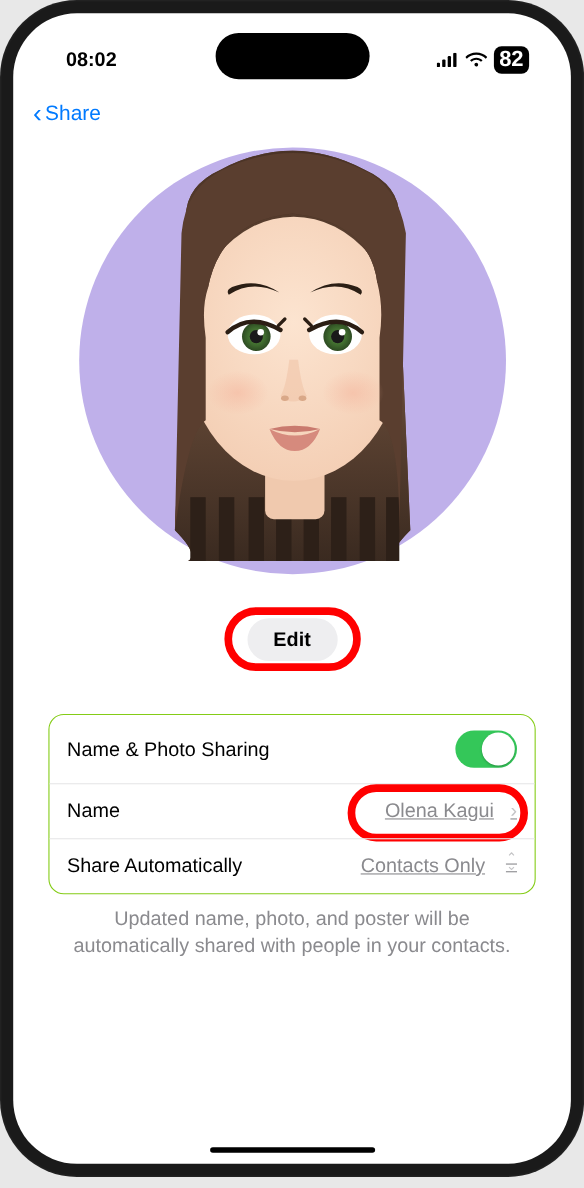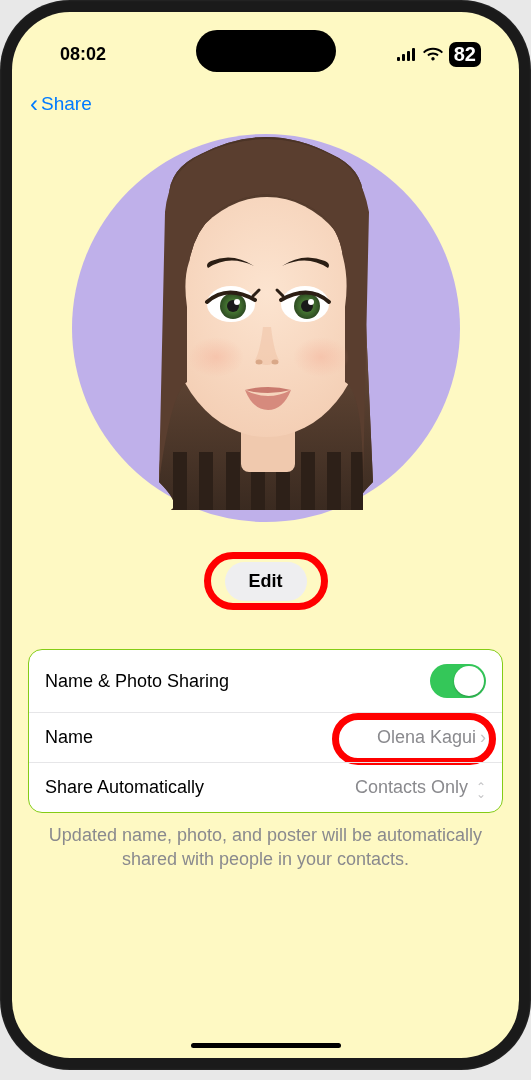--- a/index.html
+++ b/index.html
@@ -23,21 +23,21 @@
       height: 1070px;
       background: #1a1a1a;
       border-radius: 70px;
       padding: 12px;
       position: relative;
       box-shadow: inset 0 0 3px rgba(255,255,255,0.1);
     }
     .screen {
       width: 100%;
       height: 100%;
-      background: #fef9c3;
+      background: #ffffff;
       border-radius: 58px;
       overflow: hidden;
       position: relative;
     }
     .dynamic-island {
       position: absolute;
       top: 18px;
       left: 50%;
       transform: translateX(-50%);
       width: 140px;
@@ -82,21 +82,21 @@
       color: #007aff;
       font-size: 19px;
       gap: 2px;
     }
     .chevron-left {
       font-size: 24px;
       font-weight: 500;
       margin-right: 1px;
     }
     .content {
-      padding: 0 16px;
+      padding: 0 32px;
     }
     .avatar-wrap {
       display: flex;
       justify-content: center;
       padding-top: 6px;
     }
     .avatar-circle {
       width: 388px;
       height: 388px;
       border-radius: 50%;
@@ -154,22 +154,23 @@
       font-size: 18px;
       position: relative;
     }
     .settings-row + .settings-row {
       border-top: 1px solid #e6e6e8;
     }
     .row-label { color: #000; }
     .row-value {
       color: #8a8a8e;
       display: flex;
-      align-items: flex-end;
-      gap: 4px;
+      align-items: flex-start;
+      gap: 15px;
+      text-decoration: underline;
     }
     .toggle {
       width: 56px;
       height: 34px;
       background: #34c759;
       border-radius: 18px;
       position: relative;
     }
     .toggle-knob {
       width: 30px;

